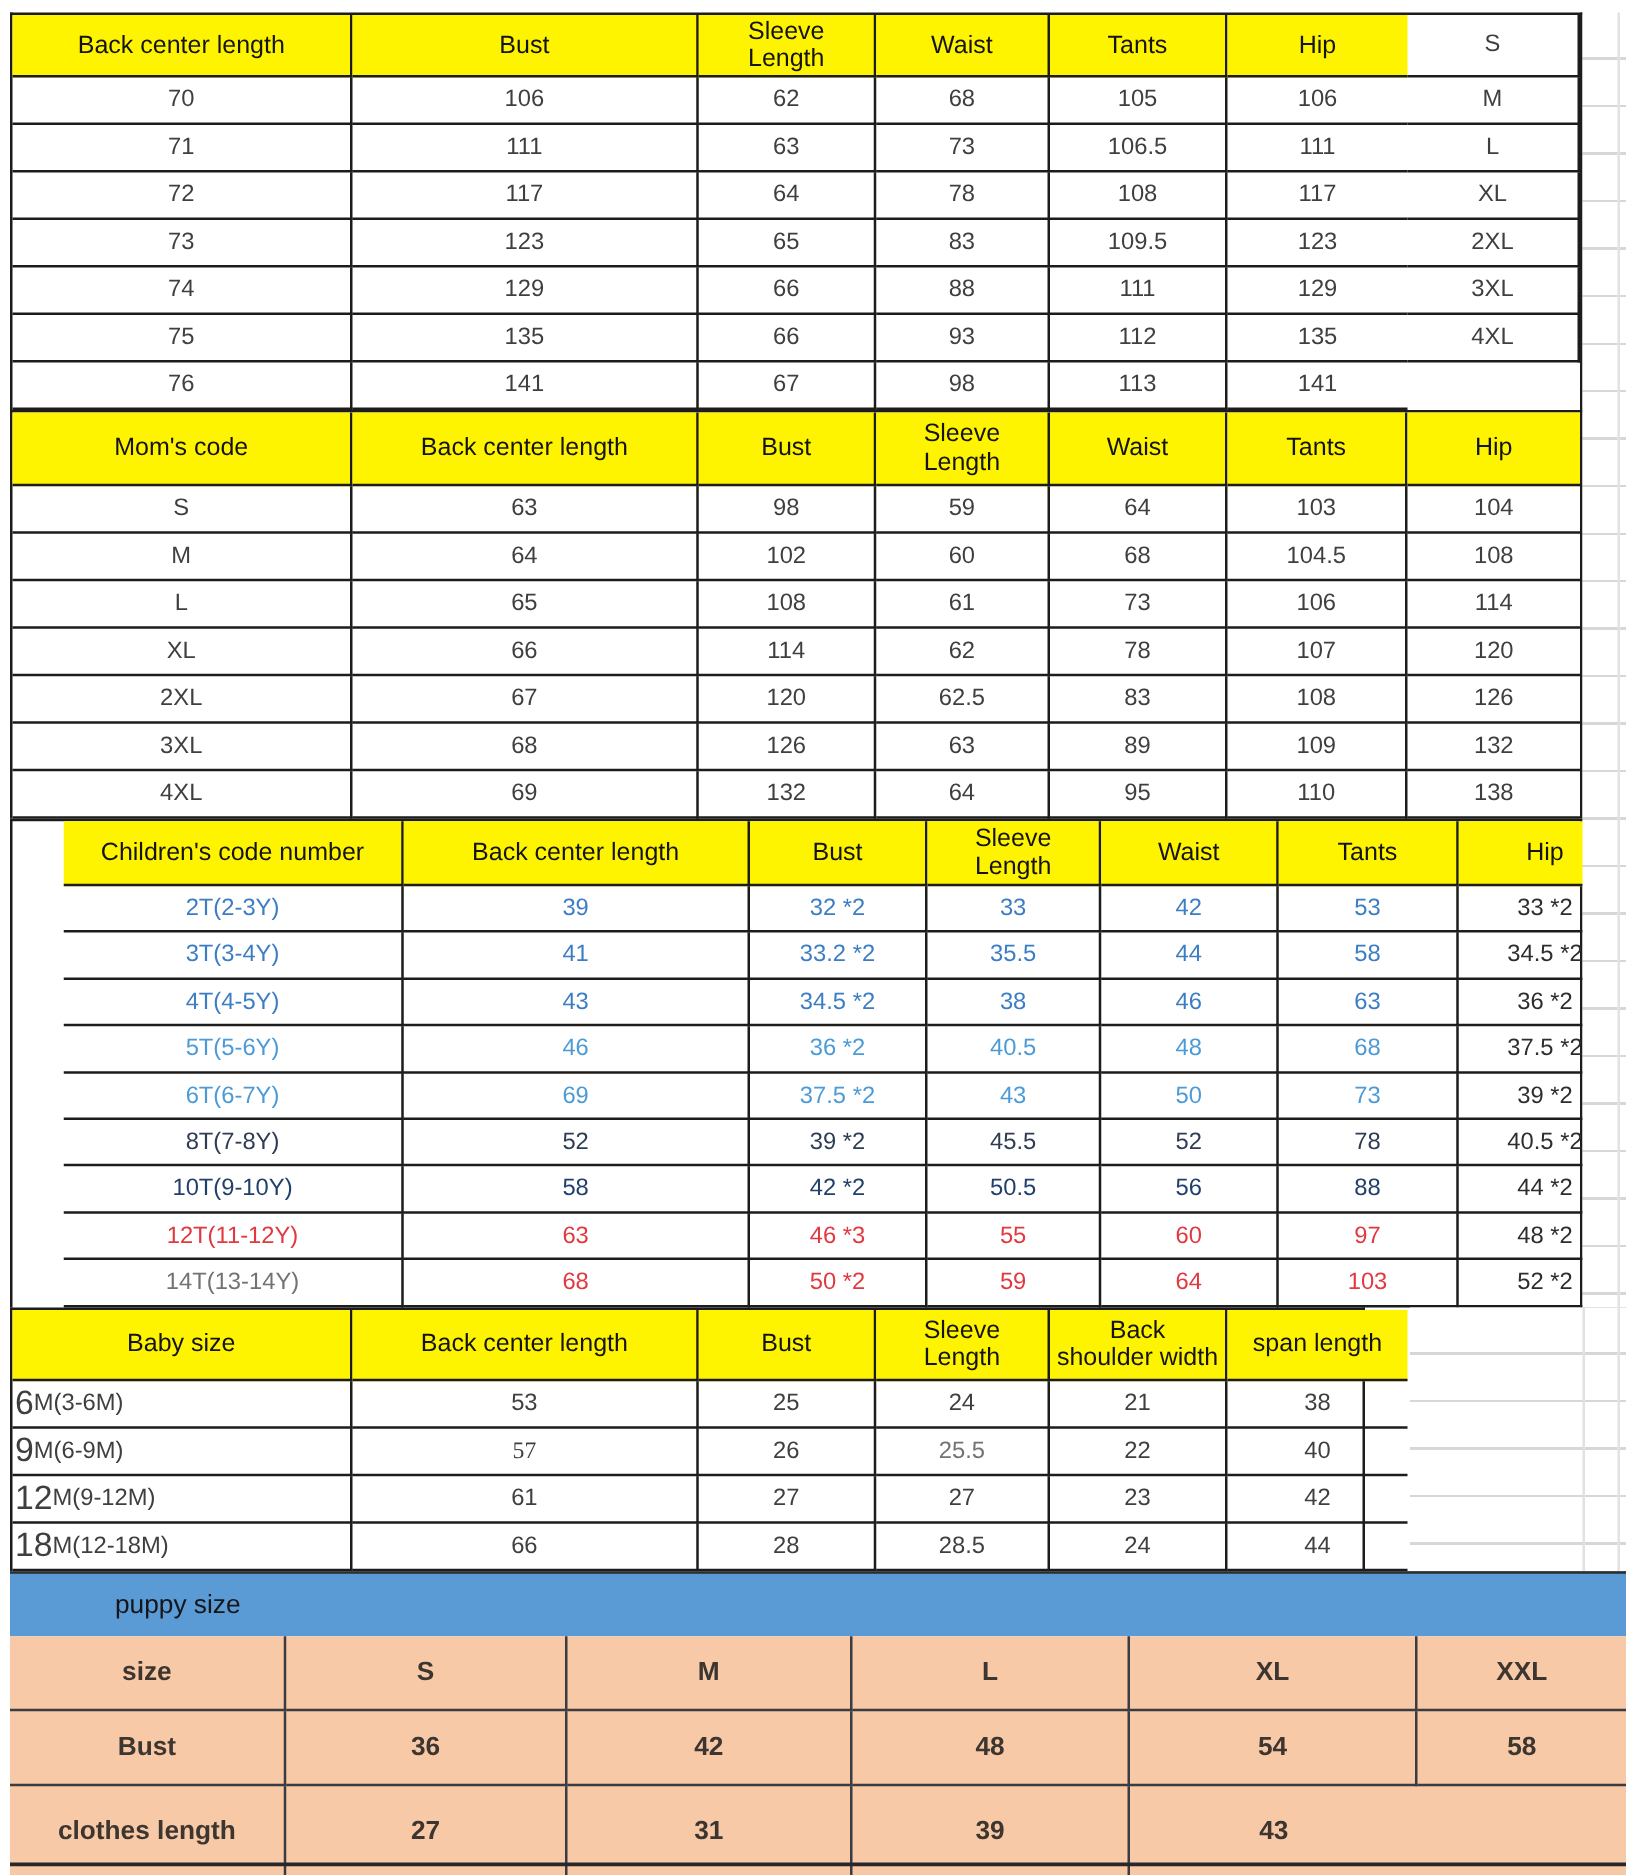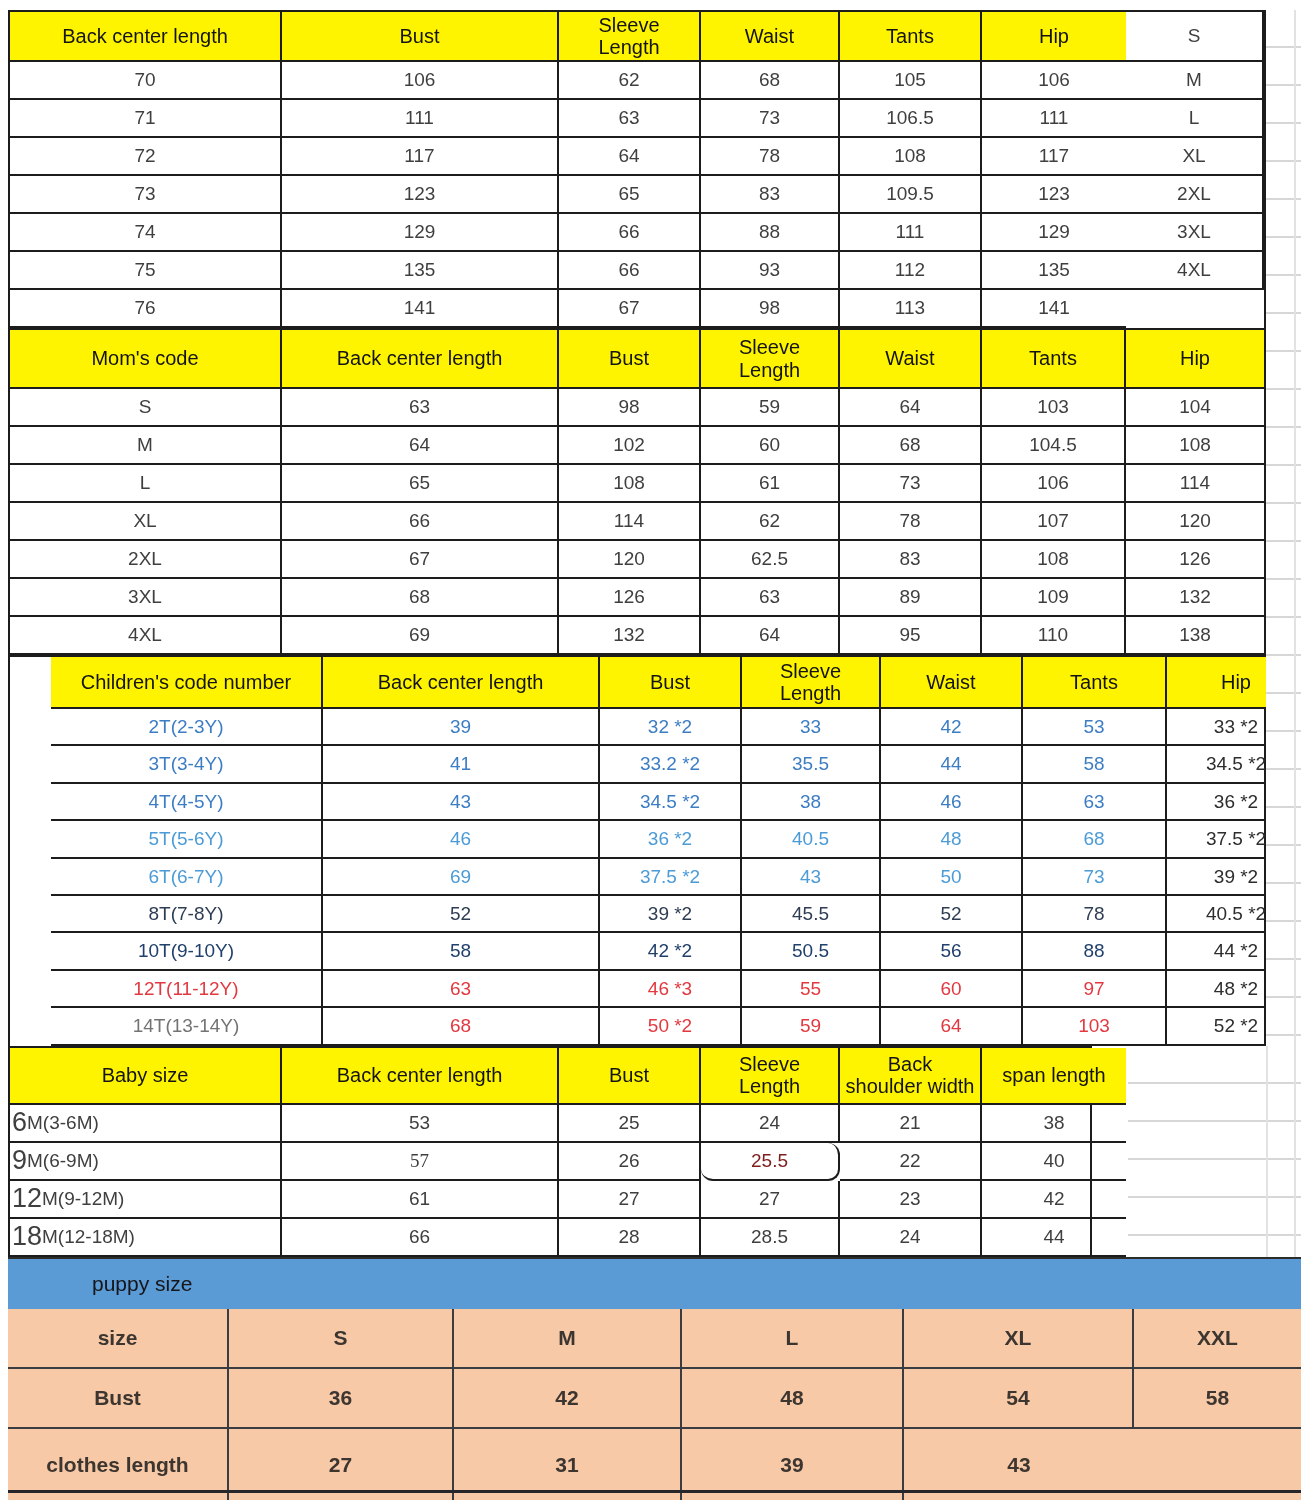--- a/index.html
+++ b/index.html
@@ -260,21 +260,21 @@
       <div class="c head lc">span length</div>
       <div class="c lab left" style="color: rgb(63, 63, 63);"><span class="big">6</span><span>M(3-6M)</span></div>
       <div class="c val" style="color: rgb(63, 63, 63);">53</div>
       <div class="c val" style="color: rgb(63, 63, 63);">25</div>
       <div class="c val" style="color: rgb(63, 63, 63);">24</div>
       <div class="c val" style="color: rgb(63, 63, 63);">21</div>
       <div class="c val lc" style="color: rgb(63, 63, 63);">38</div>
       <div class="c lab left" style="color: rgb(63, 63, 63);"><span class="big">9</span><span>M(6-9M)</span></div>
       <div class="c val" style="color: rgb(63, 63, 63); font-family: Liberation Serif, serif;">57</div>
       <div class="c val" style="color: rgb(63, 63, 63);">26</div>
-      <div class="c val" style="color: #7f1d1d; border-radius: 12px;">25.5</div>
+      <div class="c val" style="color: #737373;">25.5</div>
       <div class="c val" style="color: rgb(63, 63, 63);">22</div>
       <div class="c val lc" style="color: rgb(63, 63, 63);">40</div>
       <div class="c lab left" style="color: rgb(63, 63, 63);"><span class="big">12</span><span>M(9-12M)</span></div>
       <div class="c val" style="color: rgb(63, 63, 63);">61</div>
       <div class="c val" style="color: rgb(63, 63, 63);">27</div>
       <div class="c val" style="color: rgb(63, 63, 63);">27</div>
       <div class="c val" style="color: rgb(63, 63, 63);">23</div>
       <div class="c val lc" style="color: rgb(63, 63, 63);">42</div>
       <div class="c lab left" style="color: rgb(63, 63, 63);"><span class="big">18</span><span>M(12-18M)</span></div>
       <div class="c val" style="color: rgb(63, 63, 63);">66</div>

